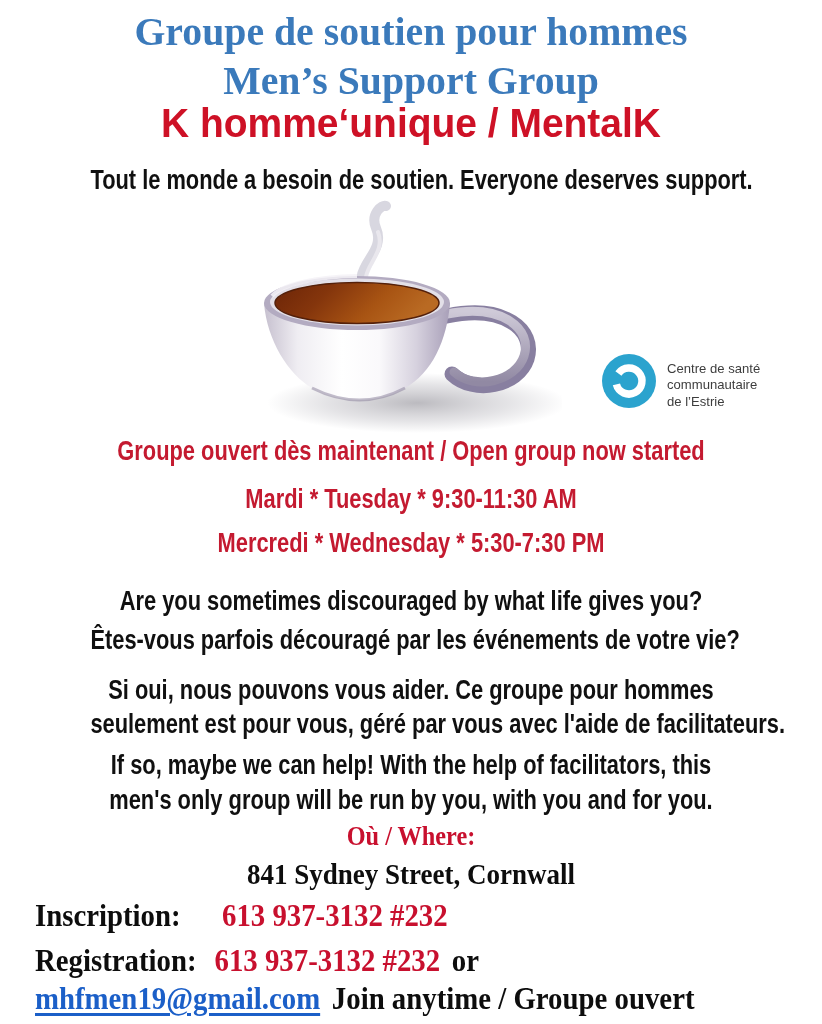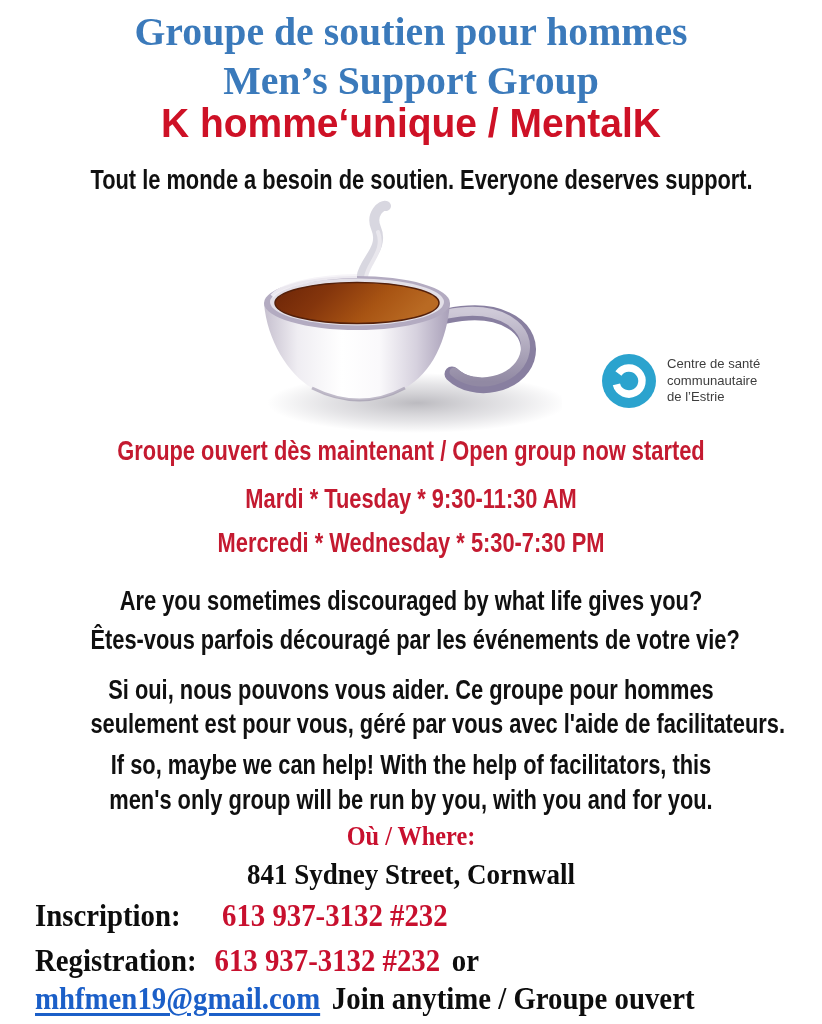--- a/index.html
+++ b/index.html
@@ -43,21 +43,21 @@
   .row2{top:942px;}
   .row3{top:980px;}
   .phone{color:#c8102e;}
   .gap-lg{margin-left:46px;}
   .gap-md{margin-left:20px;}
   .gap-sm{margin-left:13px;}
   a.mail{color:#1b5fc8;text-decoration:underline;text-decoration-thickness:3px;text-underline-offset:4px;}
   
   .cup{position:absolute;left:212px;top:198px;}
   
-  .logo{position:absolute;left:600px;top:352px;display:flex;align-items:center;gap:9px;}
+  .logo{position:absolute;left:600px;top:352px;display:flex;align-items:flex-end;gap:9px;}
   .logo-text{font-family:"Liberation Sans",sans-serif;font-size:13.5px;line-height:16.5px;
              color:#3d3d3d;transform:scaleX(0.97);transform-origin:left center;white-space:nowrap;}
 </style>
 </head>
 <body>
 
 <div class="page">
 
   <div class="cline titleblue t1">Groupe de soutien pour hommes</div>
   <div class="cline titleblue t2">Men’s Support Group</div>

